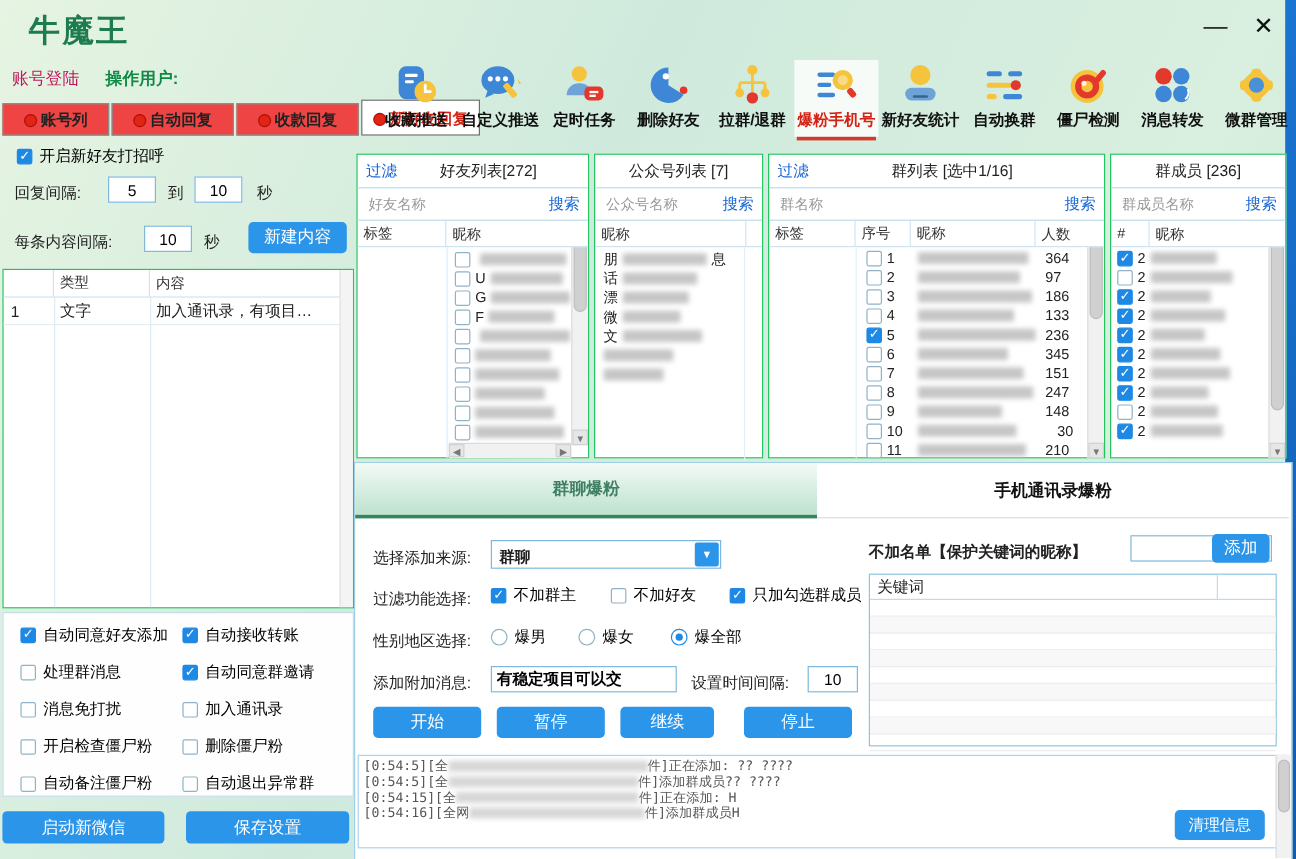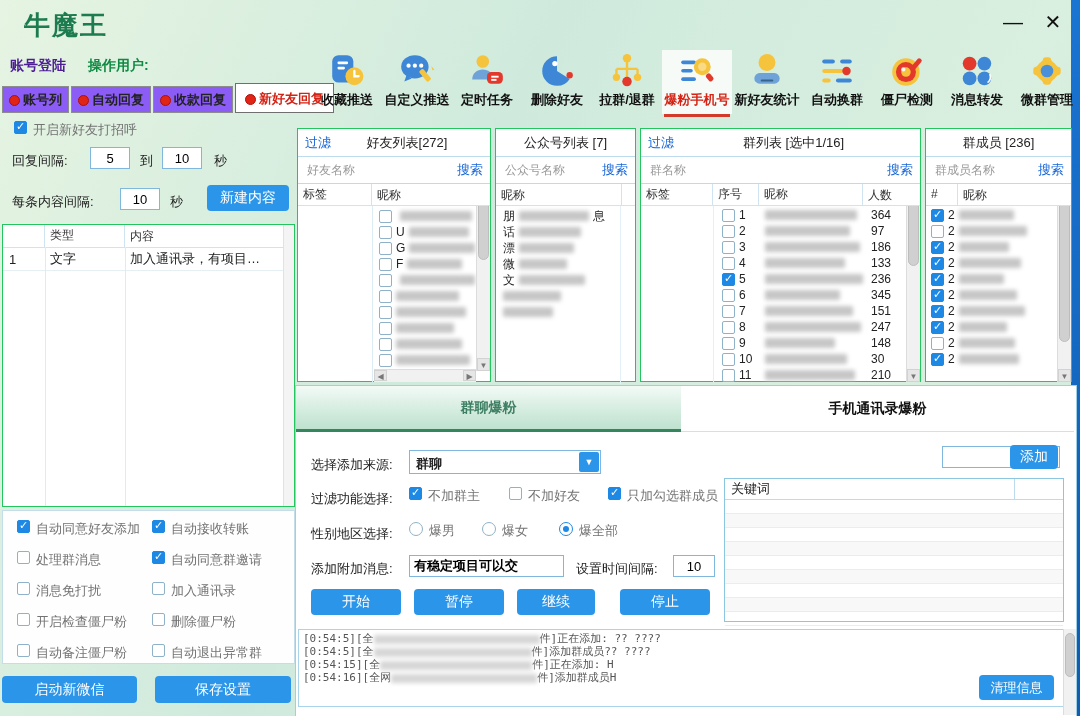--- a/index.html
+++ b/index.html
@@ -5,25 +5,25 @@
 html,body{margin:0;padding:0}
 body{width:1080px;height:716px;position:relative;overflow:hidden;
   font-family:"Liberation Sans","DejaVu Sans",sans-serif;font-size:12px;color:#222;
   background:linear-gradient(115deg,#e6f4e2 0%,#cfeadd 40%,#d9efdf 75%,#cdeadf 100%)}
 .abs{position:absolute}
 
 .app-title{left:24px;top:8px;font-size:26px;font-weight:700;color:#1d7c4f;letter-spacing:2px}
 .winbtn{top:10px;width:30px;height:24px;text-align:center;font-size:20px;line-height:24px;color:#111;cursor:default}
 .desktop-strip{right:0;top:0;width:9px;height:716px;background:linear-gradient(#1a74d2,#0f5cb0)}
 
-.login-lbl{left:10px;top:57px;color:#4c1d95;font-weight:700;font-size:14px}
+.login-lbl{left:10px;top:57px;color:#be185d;font-weight:400;font-size:14px}
 .op-lbl{left:88px;top:57px;color:#0f8a43;font-weight:700;font-size:14px}
 
 .rtabs{left:2px;top:83px;display:flex;align-items:flex-end}
-.rtab{background:#8b5cf6;border:1px solid #8c8c8c;padding:4px 6px 3px;margin-right:2px;
+.rtab{background:#ef4444;border:1px solid #8c8c8c;padding:4px 17px 3px;margin-right:2px;
   font-size:13px;font-weight:700;white-space:nowrap;display:flex;align-items:center;gap:3px}
 .rtab.on{padding:6px 9px 4px;color:#d42315;border-color:#6f6f6f;background:#fff}
 .dot{width:9px;height:9px;border-radius:50%;background:#e02416;display:inline-block;border:1px solid #b00f06}
 
 .toolbar{left:312px;top:50px;width:772px;height:64px;display:flex}
 .titem{width:70px;text-align:center;position:relative;padding-top:2px}
 .titem .lbl{font-size:13px;font-weight:700;color:#111;margin-top:1px;white-space:nowrap}
 .titem.on{background:rgba(255,255,255,.8)}
 .titem.on .lbl{color:#d42315}
 .titem.on::after{content:"";position:absolute;left:2px;right:2px;bottom:-3px;height:3px;background:#d43a2a}
@@ -49,21 +49,21 @@
 .vsb{position:absolute;width:13px;background:#f1f1f1;border-left:1px solid #dcdcdc}
 .vsb .arr{height:13px;line-height:13px;text-align:center;font-size:8px;color:#777;background:#e6e6e6;border:1px solid #d2d2d2;box-sizing:border-box}
 .vsb .thumb{position:absolute;left:1px;right:1px;background:#d0d0d0;border:1px solid #bdbdbd;border-radius:6px}
 .hsb{position:absolute;height:12px;background:#f1f1f1;border-top:1px solid #dcdcdc;display:flex;justify-content:space-between}
 .hsb .arr{width:13px;height:11px;line-height:11px;text-align:center;font-size:8px;color:#777;background:#e6e6e6;border:1px solid #d2d2d2;box-sizing:border-box}
 
 .inp{border:1px solid #7fb8dc;background:#fff;height:22px;box-sizing:border-box;font-size:13px;text-align:center;outline:none}
 .btn{background:#2b95e9;color:#fff;text-align:center;border-radius:4px;font-size:14px;cursor:pointer;
   display:flex;align-items:center;justify-content:center}
 .lbl13{font-size:13px;color:#222}
-.opt{display:flex;align-items:flex-start;gap:6px;font-size:13px;color:#737373}
+.opt{display:flex;align-items:center;gap:6px;font-size:13px;color:#000000}
 
 .ftab{position:absolute;height:46px;display:flex;align-items:center;justify-content:center;
   font-size:14px;font-weight:700;box-sizing:border-box;cursor:pointer}
 .ftab.on{background:linear-gradient(180deg,#f3faf6,#cde9da 70%,#bfe2cf);border-bottom:3px solid #35865e;color:#3f7f63}
 .ftab.off{background:#fff;color:#111;border-bottom:1px solid #ddd}
 .radio{width:14px;height:14px;border:1px solid #8fb2c8;border-radius:50%;background:#fff;display:inline-block;box-sizing:border-box;position:relative;flex:0 0 auto}
 .radio.on{border-color:#1e88e5}
 .radio.on::after{content:"";position:absolute;left:3px;top:3px;width:6px;height:6px;border-radius:50%;background:#1e88e5}
 .logbox{position:absolute;background:#fff;border:1px solid #aad4ea;font-family:"DejaVu Sans Mono",monospace;
   font-size:11px;line-height:13px;color:#555;padding:2px 4px;overflow:hidden}
@@ -489,21 +489,21 @@
           <span class="cb"></span>
           <span style="width:22px">9</span>
           <span class="rd" style="width:70px"></span>
           <span style="margin-left:32px">148</span>
         </div>
       <div class="lrow">
           <span style="width:72px"></span>
           <span class="cb"></span>
           <span style="width:22px">10</span>
           <span class="rd" style="width:82px"></span>
-          <span style="margin-left:20px">30</span>
+          <span style="margin-left:30px">30</span>
         </div>
       <div class="lrow">
           <span style="width:72px"></span>
           <span class="cb"></span>
           <span style="width:22px">11</span>
           <span class="rd" style="width:90px"></span>
           <span style="margin-left:12px">210</span>
         </div>
     </div>
     <div class="vsb" style="right:0;top:-21px;bottom:0">
@@ -631,20 +631,21 @@
   <input class="abs inp" style="left: 113px; top: 169px; width: 155px; text-align: left; padding-left: 4px; font-weight: 700;" value="有稳定项目可以交">
   <div class="abs lbl13" style="left:280px;top:174px">设置时间间隔:</div>
   <input class="abs inp" style="left: 377px; top: 169px; width: 42px;" value="10">
   <div class="abs lbl13" style="left:429px;top:174px">秒</div>
 
   <div class="abs btn" style="left:15px;top:203px;width:90px;height:26px">开始</div>
   <div class="abs btn" style="left:118px;top:203px;width:90px;height:26px">暂停</div>
   <div class="abs btn" style="left:221px;top:203px;width:78px;height:26px">继续</div>
   <div class="abs btn" style="left:324px;top:203px;width:90px;height:26px">停止</div>
 
+  <div class="abs" style="left:428px;top:65px;font-size:13px;font-weight:700">不加名单【保护关键词的昵称】</div>
   <input class="abs inp" style="left: 646px; top: 60px; width: 118px;">
   <div class="abs btn" style="left:712px;top:59px;width:48px;height:24px;left:714px">添加</div>
   <div class="abs" style="left:428px;top:92px;width:340px;height:144px;border:1px solid #8cc6e0;background:#fff;box-sizing:border-box">
     <div style="height:20px;border-bottom:1px solid #bcdcee;font-size:13px;padding-left:6px;line-height:20px;position:relative">
       <span>关键词</span>
       <span style="position:absolute;right:48px;top:0;bottom:0;width:1px;background:#bcdcee"></span>
     </div>
     <div class="krow"></div>
       <div class="krow"></div>
     <div class="krow"></div>

